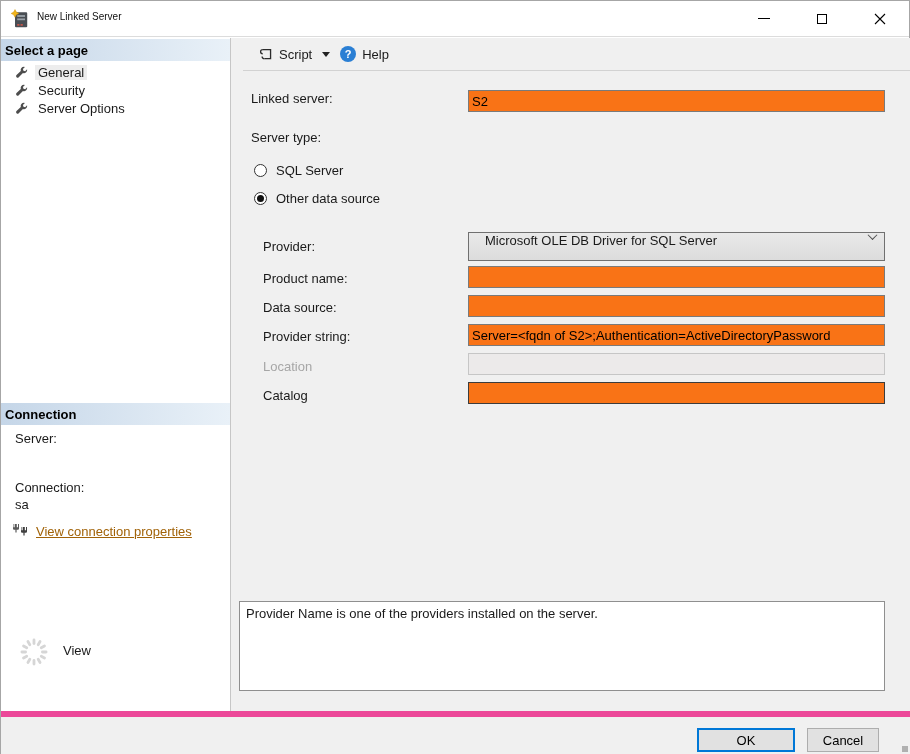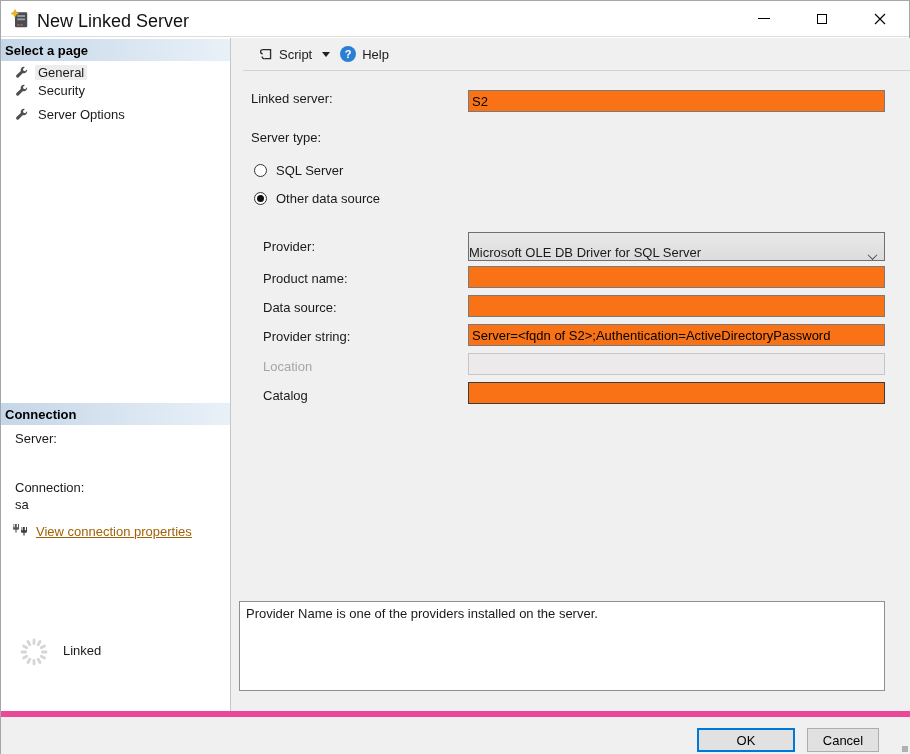--- a/index.html
+++ b/index.html
@@ -3,21 +3,21 @@
 <meta charset="utf-8">
 <style>
   * { margin:0; padding:0; box-sizing:border-box; }
   html,body { width:910px; height:754px; }
   body { font-family:"Liberation Sans", sans-serif; font-size:13px; color:#1a1a1a; background:#fff; position:relative; overflow:hidden; }
   .window { position:absolute; inset:0; border:1px solid #a6a6a6; background:#fff; }
 
   
   .titlebar { position:absolute; left:0; top:0; width:100%; height:36px; background:#fff; border-bottom:1px solid #dcdcdc; }
   .app-icon { position:absolute; left:9px; top:8px; width:20px; height:20px; }
-  .win-title { position:absolute; left:36px; top:10px; font-size:18px; color:#111; }
+  .win-title { position:absolute; left:36px; top:10px; font-size:10px; color:#111; }
   .win-controls { position:absolute; right:0; top:0; height:35px; display:flex; }
   .win-btn { width:58px; height:35px; display:flex; align-items:center; justify-content:center; cursor:default; }
   .glyph-min { width:12px; height:1px; background:#000; }
   .glyph-max { width:10px; height:10px; border:1px solid #000; }
 
   
   .sidebar { position:absolute; left:0; top:37px; width:230px; height:673px; background:#fff; border-right:1px solid #c6c6c6; }
   .section-header { position:absolute; left:0; width:100%; height:22px; background:linear-gradient(to right,#c5d6e8,#e9f1f8); font-weight:bold; padding:4px 0 0 4px; color:#000; }
   .page-item { position:absolute; left:14px; display:flex; align-items:center; gap:7px; height:18px; cursor:default; }
   .page-item .lbl { padding:0 3px; }
@@ -32,21 +32,21 @@
   .toolbar { position:absolute; left:12px; top:0; width:100%; height:33px; border-bottom:1px solid #d2d2d2; display:flex; align-items:center; padding-left:10px; }
   .tool-btn { display:flex; align-items:center; gap:6px; padding:3px 5px; cursor:default; }
   .dd-arrow { width:0; height:0; border-left:4px solid transparent; border-right:4px solid transparent; border-top:5px solid #222; margin-left:4px; }
   .help-icon { width:16px; height:16px; border-radius:50%; background:#2a7fd4; color:#fff; font-weight:bold; font-size:11px; display:flex; align-items:center; justify-content:center; }
 
   .flabel { position:absolute; white-space:nowrap; }
   .flabel.disabled { color:#a6a6a6; }
   .finput { position:absolute; left:237px; width:417px; height:22px; border:1px solid #7a7a7a; background:#f97316; font-family:"Liberation Sans",sans-serif; font-size:13px; padding:0 3px; color:#000; }
   .finput:disabled { background:#eceaea; border-color:#c6c6c6; }
   .finput.strong { border-color:#3c3c3c; }
-  .combobox { position:absolute; left:237px; width:417px; height:29px; border:1px solid #707070; background:linear-gradient(#e9e9e9,#dcdcdc); display:flex; align-items:flex-end; padding:0 8px 0 0; cursor:default; }
+  .combobox { position:absolute; left:237px; width:417px; height:29px; border:1px solid #707070; background:linear-gradient(#e9e9e9,#dcdcdc); display:flex; align-items:flex-start; padding:0 8px 0 16px; cursor:default; }
   .chevron { margin-left:auto; width:7px; height:7px; border-right:1.5px solid #505050; border-bottom:1.5px solid #505050; transform:rotate(45deg) translate(-1px,-1px); }
 
   .radio-row { position:absolute; left:23px; display:flex; align-items:center; gap:9px; cursor:default; }
   .radio { width:13px; height:13px; border:1px solid #333; border-radius:50%; background:#fff; position:relative; flex:0 0 auto; }
   .radio.checked::after { content:""; position:absolute; inset:2px; background:#101010; border-radius:50%; }
 
   .desc-box { position:absolute; left:8px; top:563px; width:646px; height:90px; background:#fff; border:1px solid #8f8f8f; padding:4px 6px; }
 
   
   .footer { position:absolute; left:0; top:710px; width:910px; height:44px; background:#f0f0f0; border-top:6px solid #ec4899; }
@@ -97,21 +97,21 @@
           <path d="M11 1a4 4 0 0 0-3.9 5L1.9 11.2a1.9 1.9 0 1 0 2.7 2.7L9.8 8.7A4 4 0 0 0 14.9 4l-2.4 2.4-2.1-.6-.6-2.1L12.2 1.3z" fill="#4d4d4d"></path>
         </svg>
       <span class="lbl">General</span>
     </div>
     <div class="page-item" style="top:43px;">
       <svg viewBox="0 0 16 16" width="13" height="13">
           <path d="M11 1a4 4 0 0 0-3.9 5L1.9 11.2a1.9 1.9 0 1 0 2.7 2.7L9.8 8.7A4 4 0 0 0 14.9 4l-2.4 2.4-2.1-.6-.6-2.1L12.2 1.3z" fill="#4d4d4d"></path>
         </svg>
       <span class="lbl">Security</span>
     </div>
-    <div class="page-item" style="top:67px;">
+    <div class="page-item" style="top:61px;">
       <svg viewBox="0 0 16 16" width="13" height="13">
           <path d="M11 1a4 4 0 0 0-3.9 5L1.9 11.2a1.9 1.9 0 1 0 2.7 2.7L9.8 8.7A4 4 0 0 0 14.9 4l-2.4 2.4-2.1-.6-.6-2.1L12.2 1.3z" fill="#4d4d4d"></path>
         </svg>
       <span class="lbl">Server Options</span>
     </div>
 
     <div class="section-header" style="top:365px;">Connection</div>
     <div class="conn-label" style="top:393px;">Server:</div>
     <div class="conn-label" style="top:442px;">Connection:</div>
     <div class="conn-value" style="top:459px;">sa</div>
@@ -132,21 +132,21 @@
         <rect x="13.6" y="1.5" width="2.8" height="6.5" rx="1.4" transform="rotate(120 15 15)"></rect>
         <rect x="13.6" y="1.5" width="2.8" height="6.5" rx="1.4" transform="rotate(150 15 15)"></rect>
         <rect x="13.6" y="1.5" width="2.8" height="6.5" rx="1.4" transform="rotate(180 15 15)"></rect>
         <rect x="13.6" y="1.5" width="2.8" height="6.5" rx="1.4" transform="rotate(210 15 15)"></rect>
         <rect x="13.6" y="1.5" width="2.8" height="6.5" rx="1.4" transform="rotate(240 15 15)"></rect>
         <rect x="13.6" y="1.5" width="2.8" height="6.5" rx="1.4" transform="rotate(270 15 15)"></rect>
         <rect x="13.6" y="1.5" width="2.8" height="6.5" rx="1.4" transform="rotate(300 15 15)"></rect>
         <rect x="13.6" y="1.5" width="2.8" height="6.5" rx="1.4" transform="rotate(330 15 15)"></rect>
       </svg>
     </div>
-    <div class="conn-label" style="left:62px; top:605px;">Linked</div>
+    <div class="conn-label" style="left:62px; top:605px;">View</div>
   </div>
 
   <div class="main">
 
     <div class="toolbar">
       <div class="tool-btn">
         <svg viewBox="0 0 16 16" width="15" height="15" fill="none" stroke="#2b2b2b" stroke-width="1.4">
           <path d="M5.2 2.7h8.2v9.6H6.8"></path>
           <path d="M5.2 2.7c-1.5 0-2.4 1-2.4 2.3 0 1.3.9 2.2 2.2 2.2"></path>
           <path d="M6.8 12.3c-1.5 0-2.4-1-2.4-2.3"></path>

